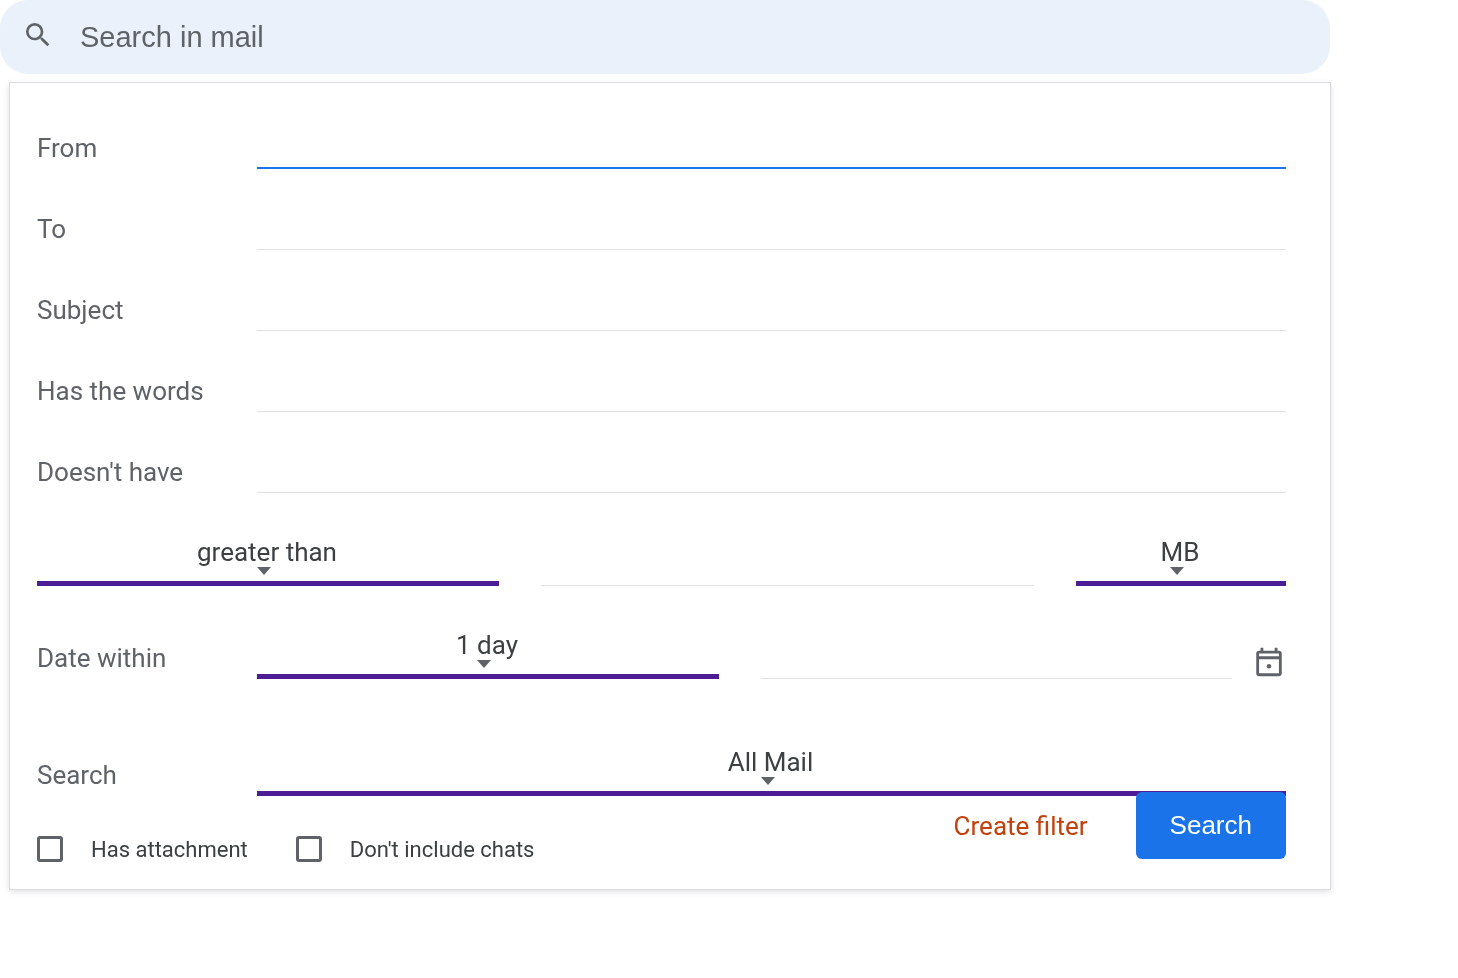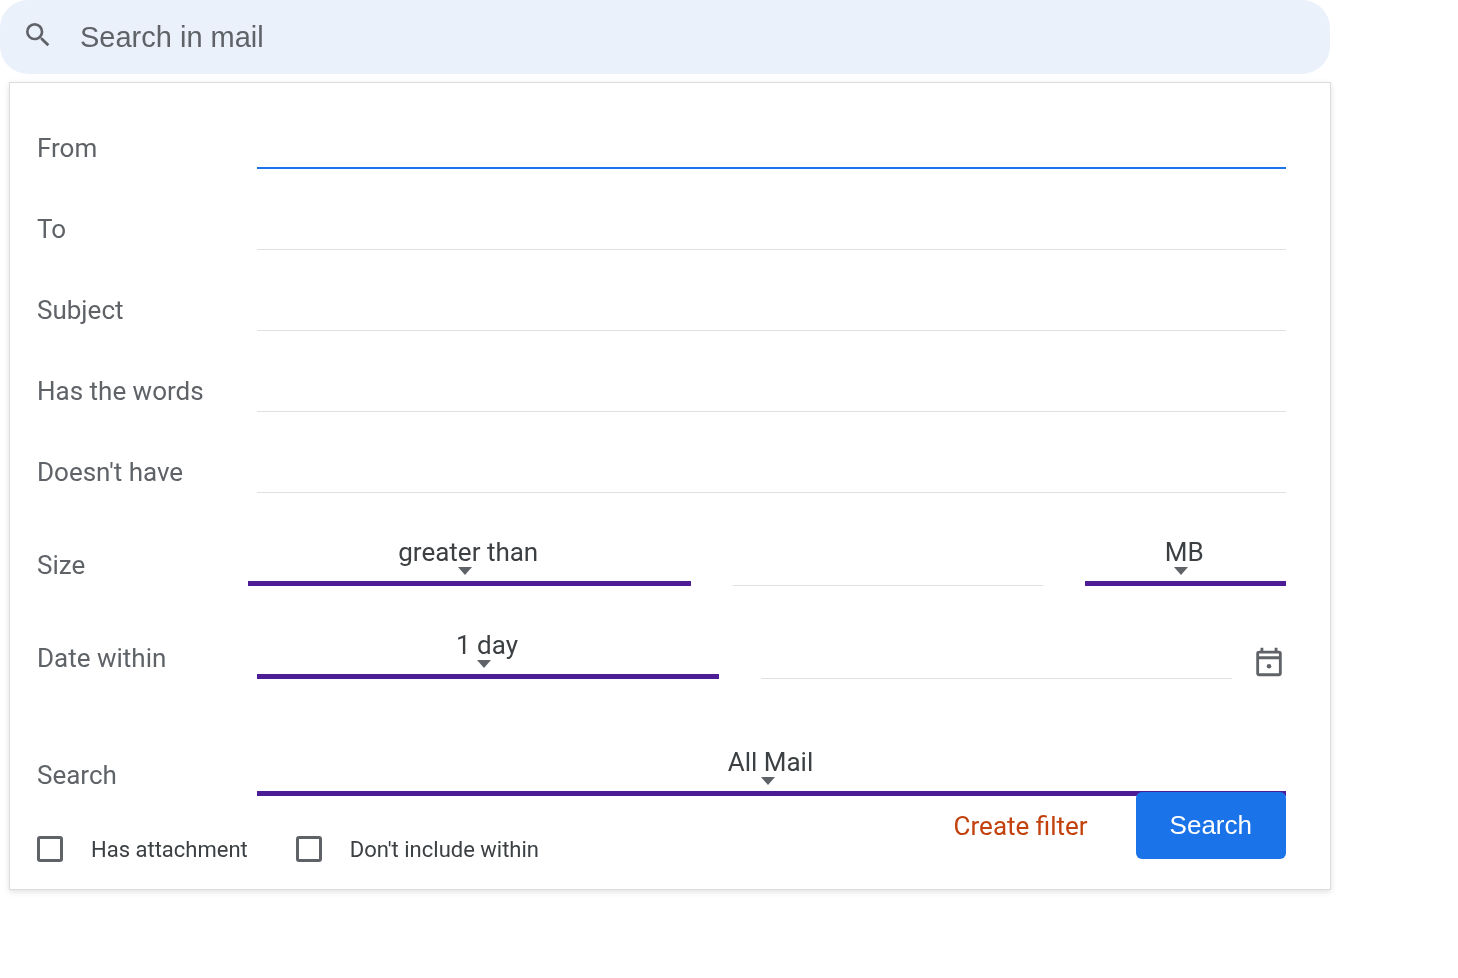--- a/index.html
+++ b/index.html
@@ -180,21 +180,20 @@
     <div class="label">Has the words</div>
     <input class="text-input" value="" style="">
   </div>
 
   <div class="row">
     <div class="label">Doesn't have</div>
     <input class="text-input" value="" style="">
   </div>
 
   <div class="row size-row">
-    <div class="label">Size</div>
     <div class="select select-op">
       <span>greater than</span>
       <span class="caret"></span>
     </div>
     <input class="size-val" value="" style="">
     <div class="select select-unit">
       <span>MB</span>
       <span class="caret"></span>
     </div>
   </div>
@@ -222,21 +221,21 @@
     </div>
   </div>
 
   <div class="checkbox-row">
     <label class="chk">
       <span class="chk-box"></span>
       <span>Has attachment</span>
     </label>
     <label class="chk">
       <span class="chk-box"></span>
-      <span>Don't include within</span>
+      <span>Don't include chats</span>
     </label>
   </div>
 
   <div class="footer">
     <span class="create-filter">Create filter</span>
     <button class="search-btn">Search</button>
   </div>
 
 </div>
 

